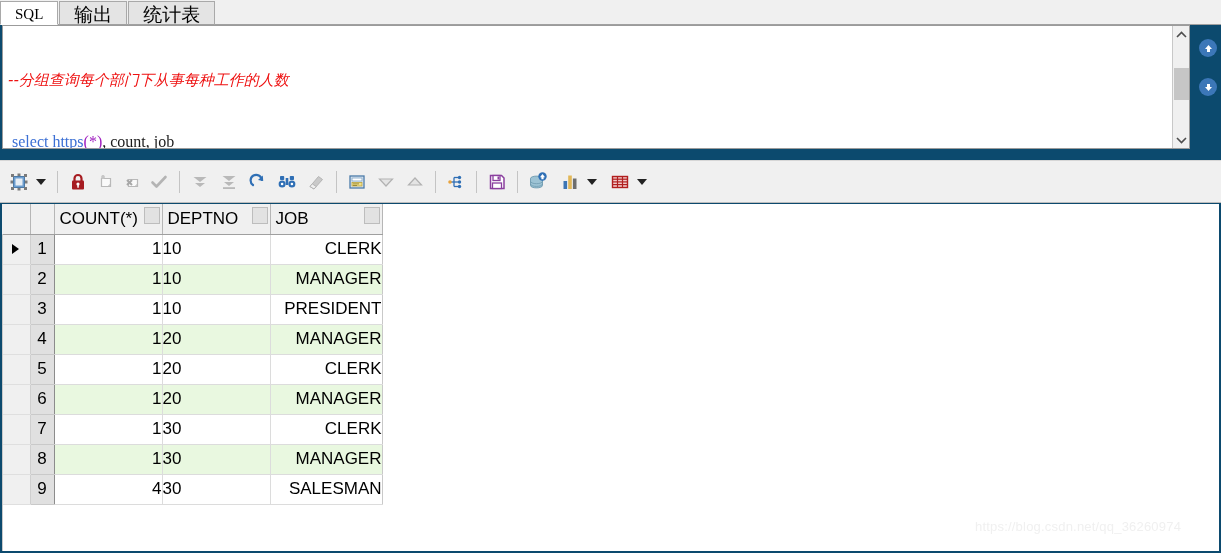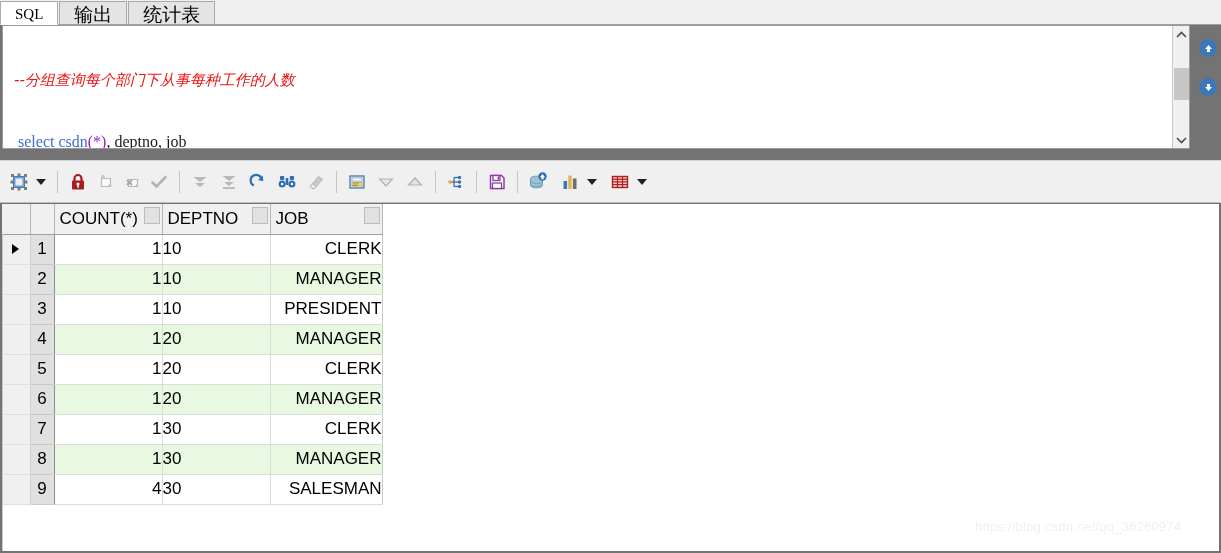--- a/index.html
+++ b/index.html
@@ -3,21 +3,21 @@
 <meta charset="utf-8">
 <style>
   html,body{margin:0;padding:0;}
   body{
     width:1221px;height:553px;overflow:hidden;
     background:#ffffff;
     font-family:"Liberation Sans", sans-serif;
     font-size:13px;color:#000;
     -webkit-font-smoothing:none;
   }
-  .app{position:relative;width:1221px;height:553px;background:#737373;}
+  .app{position:relative;width:1221px;height:553px;background:#0c4a6e;}
 
   
   .tabstrip{
     position:absolute;left:0;top:0;width:1221px;height:25px;
     background:#f0f0f0;
     display:flex;align-items:flex-end;
   }
   .tabstrip .strip-fill{
     position:absolute;left:0;bottom:0;width:1221px;height:1px;background:#a0a0a0;
   }
@@ -51,21 +51,21 @@
     box-sizing:border-box;
     overflow:hidden;
   }
   .code{
     position:absolute;left:5px;top:3px;
     font-family:"Liberation Serif", serif;
     font-size:16px;
     line-height:20.6px;
     white-space:pre;
   }
-  .code .ln{display:block;height:20.6px;margin-left:6px;}
+  .code .ln{display:block;height:20.6px;}
   .kw{color:#3b6fd4;}
   .id{color:#1a1a1a;}
   .star{color:#a020c0;}
   .cmt{color:#ee1111;font-style:italic;font-family:"DejaVu Sans", sans-serif;font-size:15px;}
 
   
   .vscroll{
     position:absolute;right:0;top:0;width:17px;height:122px;
     background:#f0f0f0;border-left:1px solid #c8c8c8;
     box-sizing:border-box;
@@ -193,21 +193,21 @@
   <div class="tabstrip">
     <div class="strip-fill"></div>
     <div class="tab active">SQL</div>
     <div class="tab cn">输出</div>
     <div class="tab cn">统计表</div>
   </div>
 
   <div class="editor-wrap">
     <div class="code">
       <span class="ln"><span class="cmt">--分组查询每个部门下从事每种工作的人数</span></span>
-      <span class="ln"><span class="kw"> </span><span class="kw">select</span><span class="kw"> csdn</span><span class="star">(</span><span class="star">*</span><span class="star">)</span><span class="id">, deptno, job</span></span>
+      <span class="ln"><span class="kw"> </span><span class="kw">select</span><span class="kw"> https</span><span class="star">(</span><span class="star">*</span><span class="star">)</span><span class="id">, count, job</span></span>
       
       
       
     </div>
 
     <div class="vscroll">
       <div class="arw up">
         <svg width="11" height="8" viewBox="0 0 11 8">
             <path d="M1 6 L5.5 1.5 L10 6" fill="none" stroke="#4d4d4d" stroke-width="1.6"></path>
           </svg>

